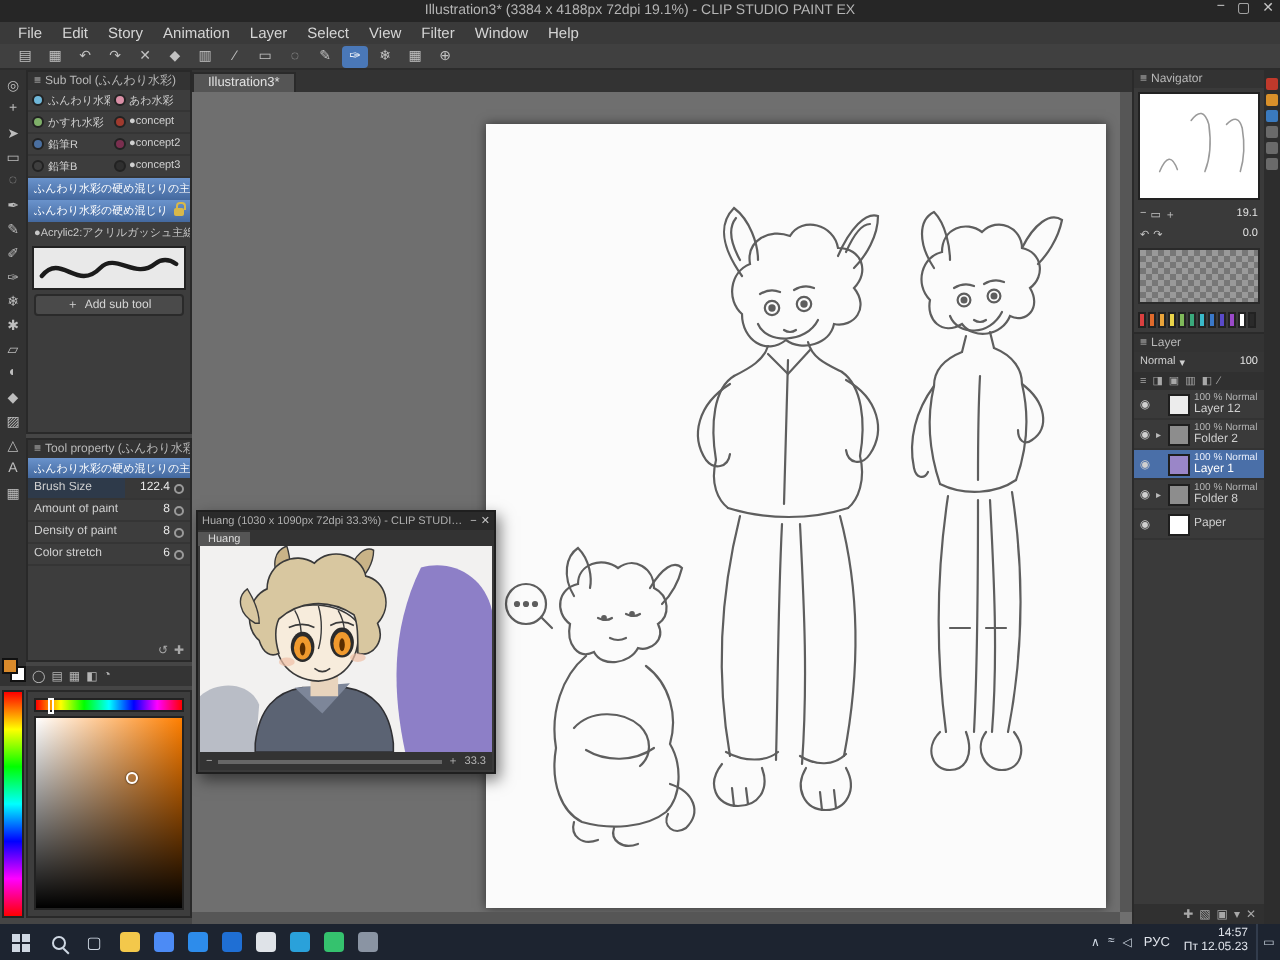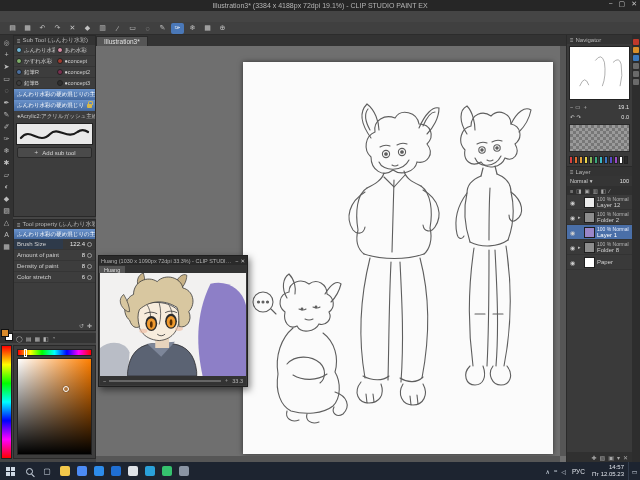--- a/index.html
+++ b/index.html
@@ -130,20 +130,33 @@
 
   <div class="titlebar">
     <span>Illustration3* (3384 x 4188px 72dpi 19.1%) - CLIP STUDIO PAINT EX</span>
     <span class="win-controls">
       <span>−</span>
       <span>▢</span>
       <span>✕</span>
     </span>
   </div>
 
+  <div class="menubar">
+
+  <span class="menu-item">File</span>
+      <span class="menu-item">Edit</span>
+      <span class="menu-item">Story</span>
+      <span class="menu-item">Animation</span>
+      <span class="menu-item">Layer</span>
+      <span class="menu-item">Select</span>
+      <span class="menu-item">View</span>
+      <span class="menu-item">Filter</span>
+      <span class="menu-item">Window</span>
+      <span class="menu-item">Help</span>
+    </div>
 
   <div class="toolbar">
 
   <span class="tb-icon">▤</span>
       <span class="tb-icon">▦</span>
       <span class="tb-icon">↶</span>
       <span class="tb-icon">↷</span>
       <span class="tb-icon">✕</span>
       <span class="tb-icon">◆</span>
       <span class="tb-icon">▥</span>

